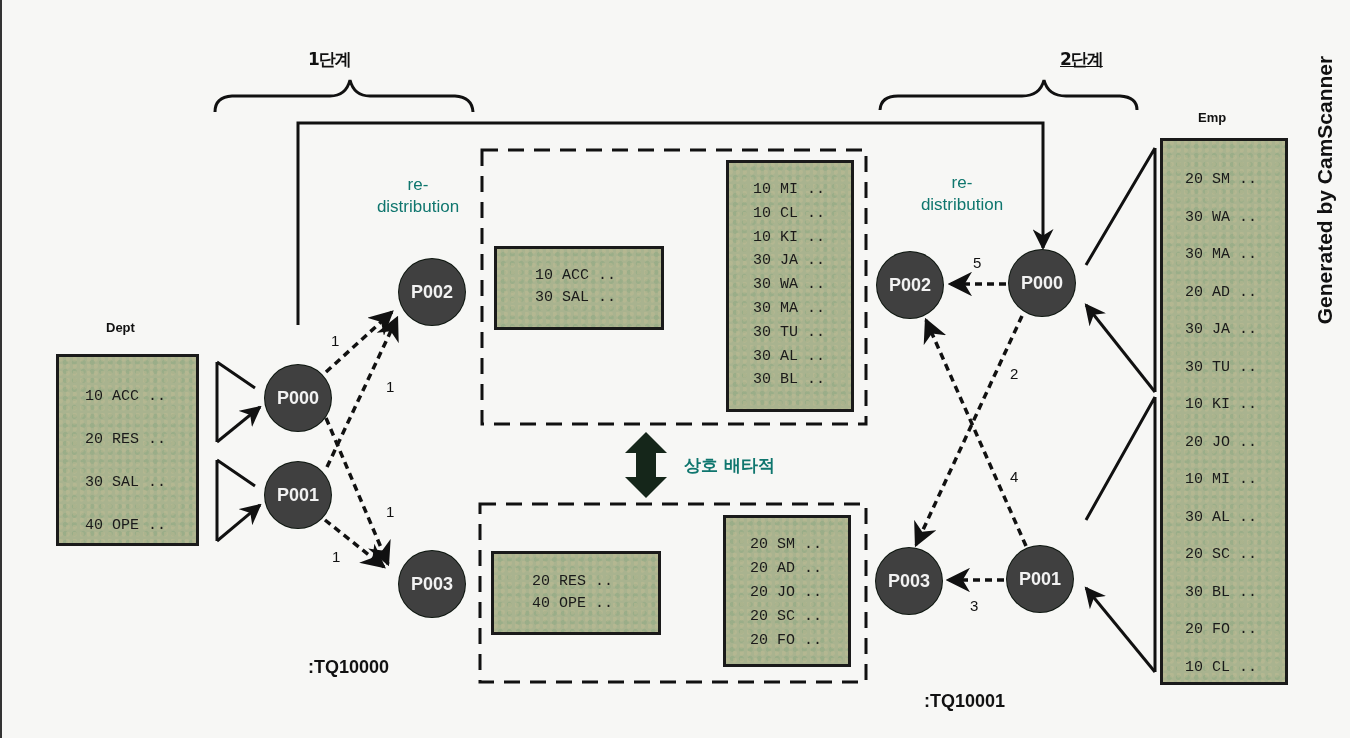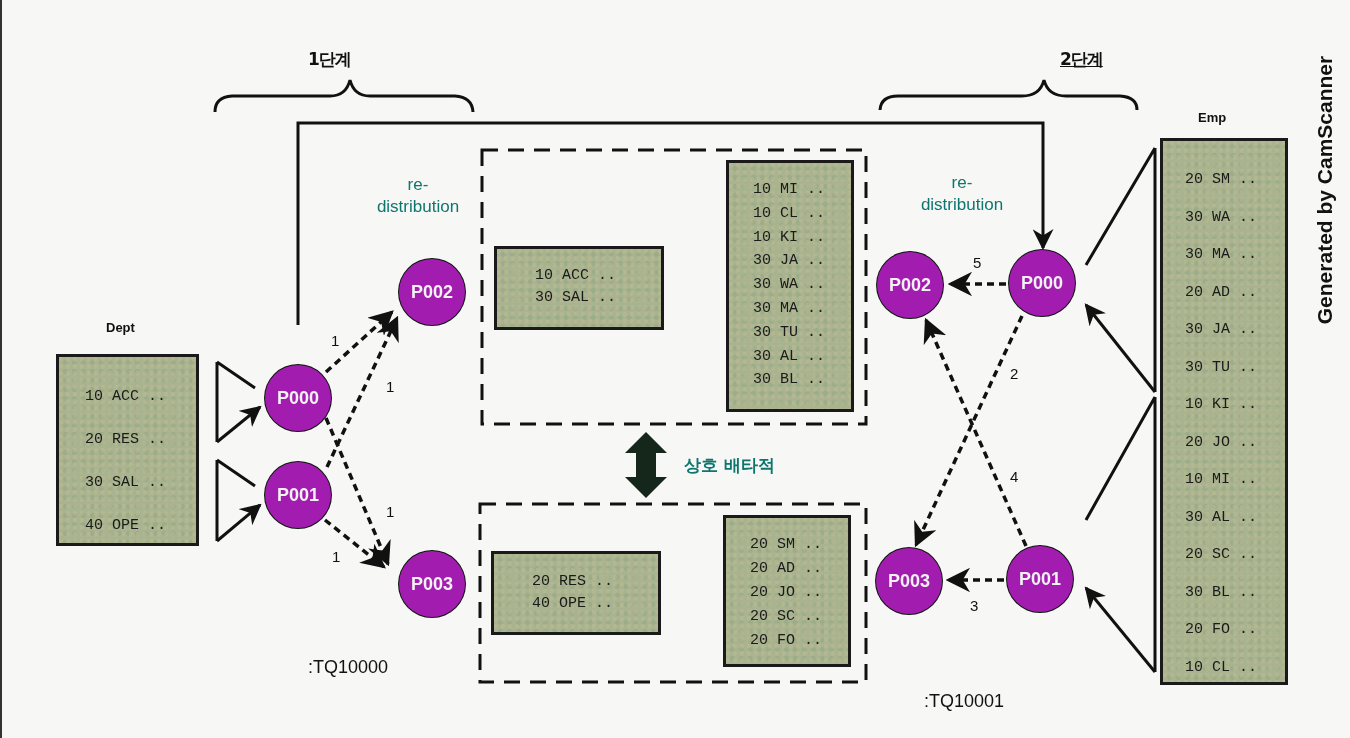--- a/index.html
+++ b/index.html
@@ -12,36 +12,36 @@
     #canvas { position: absolute; left: 0; top: 0; width: 1350px; height: 738px; }
     .left-edge { position: absolute; left: 0; top: 0; width: 2px; height: 738px; background: #333; }
     .stage-label {
       position: absolute; font-weight: bold; font-size: 17px; color: #111;
       font-family: "DejaVu Sans", sans-serif; letter-spacing: -1px;
     }
     .label-bold { position: absolute; font-weight: bold; font-size: 13px; color: #111; }
     .redist {
       position: absolute; font-size: 17px; color: #0f766e; text-align: center; line-height: 22px;
     }
-    .tq { position: absolute; font-weight: normal; font-size: 18px; color: #111; }
+    .tq { position: absolute; font-weight: bold; font-size: 18px; color: #111; }
     .table-box {
       position: absolute; box-sizing: border-box;
       border: 3px solid #1a1a1a;
       background: #a9b38f;
       background-image:
         radial-gradient(circle at 20% 30%, rgba(200,190,150,0.35) 0 2px, transparent 3px),
         radial-gradient(circle at 70% 60%, rgba(120,160,120,0.3) 0 2px, transparent 3px);
       background-size: 7px 7px, 9px 9px;
       font-family: "Liberation Mono", monospace; font-size: 15px; color: #1a1a1a;
     }
     .rows { position: absolute; left: 0; right: 0; }
     .row { white-space: pre; text-align: left; }
     .node {
       position: absolute; width: 66px; height: 66px; border-radius: 50%;
-      background: #a21caf; color: #f2f2f2; font-weight: bold; font-size: 18px;
+      background: #404040; color: #f2f2f2; font-weight: bold; font-size: 18px;
       display: flex; align-items: center; justify-content: center;
       box-shadow: 0 0 0 1px #0c150e;
     }
     .edge-num { position: absolute; font-size: 15px; color: #111; }
     .exclusive-label {
       position: absolute; font-weight: bold; font-size: 17px; color: #0f766e;
       font-family: "DejaVu Sans", sans-serif;
     }
     .watermark {
       position: absolute; left: 1325px; top: 190px;

